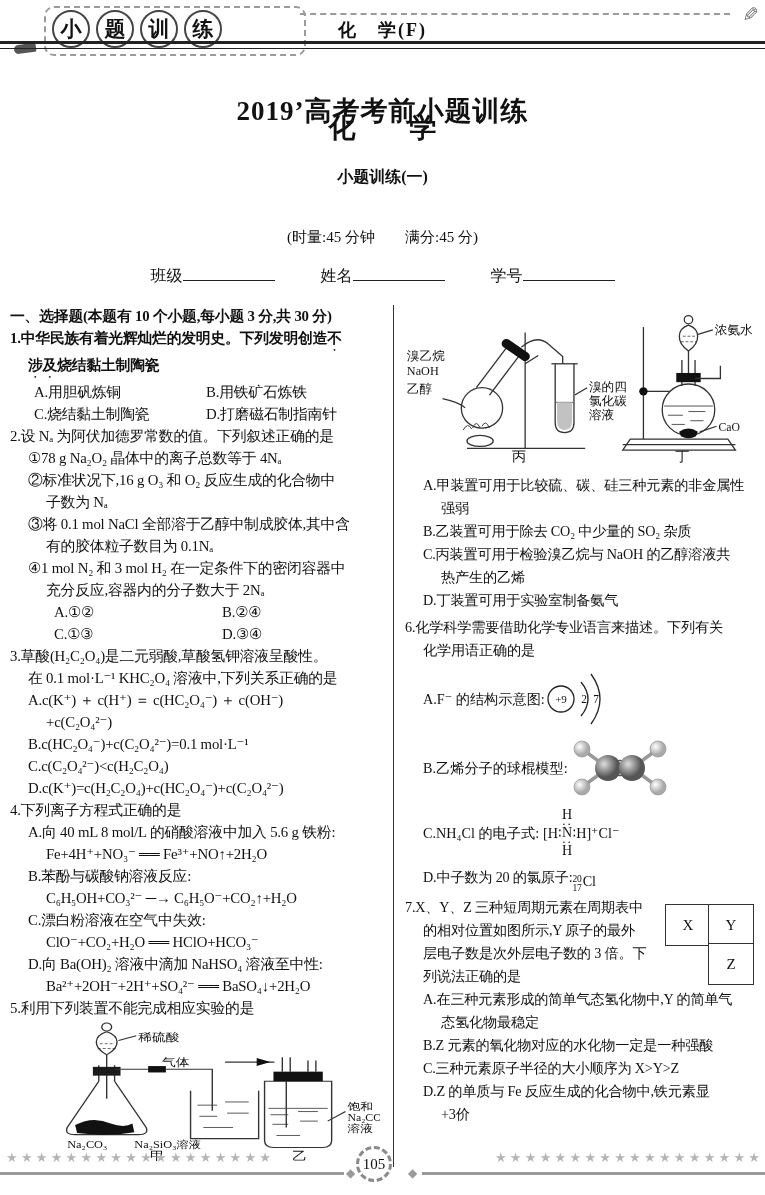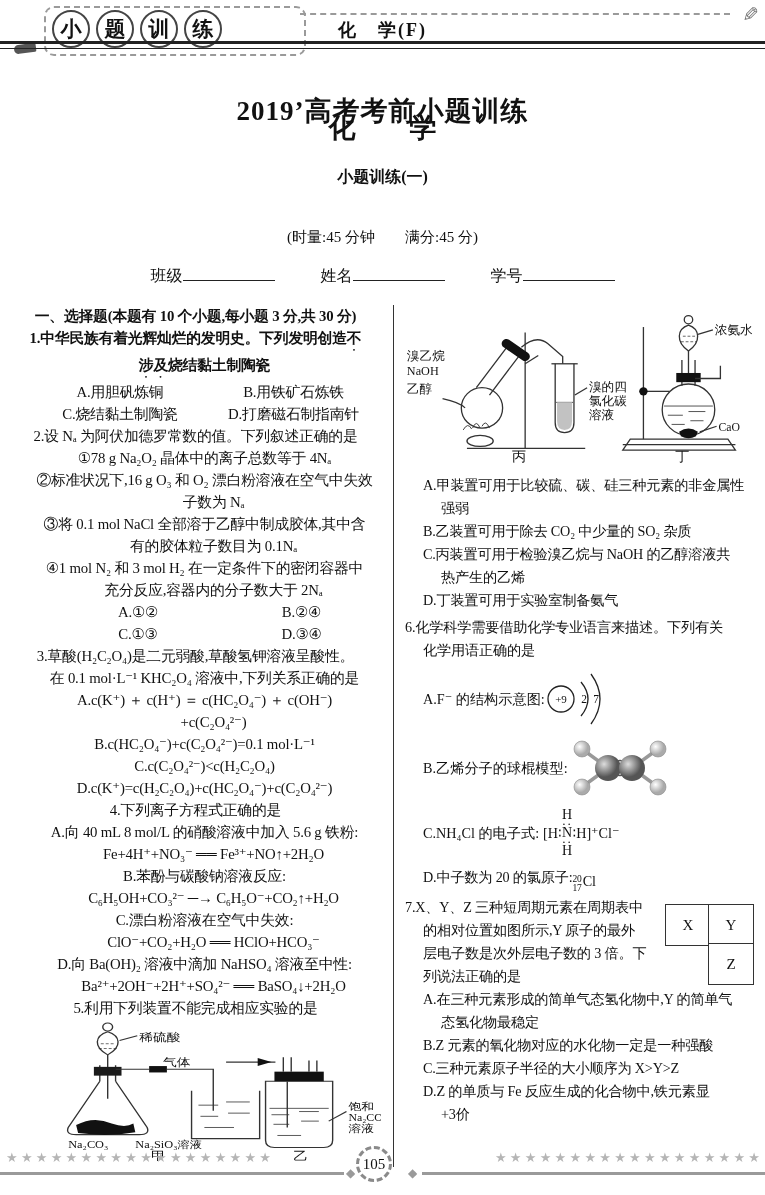--- a/index.html
+++ b/index.html
@@ -29,21 +29,21 @@
         font-size:27px;font-weight:bold;}
   .t-sub{position:absolute;left:0;right:0;top:167px;text-align:center;
         font-size:16px;font-weight:bold;}
   .t-info{position:absolute;left:0;right:0;top:228px;text-align:center;font-size:15px;}
   .fields{position:absolute;left:0;right:0;top:262px;display:flex;justify-content:center;
         gap:46px;font-size:16px;}
   .blank{display:inline-block;width:92px;border-bottom:1.5px solid #222;height:18px;}
 
   
   .body{position:absolute;left:10px;top:305px;width:747px;display:flex;}
-  .col-l{width:372px;padding-right:12px;border-right:1.2px solid #333;min-height:845px;text-align:center;}
+  .col-l{width:372px;padding-right:12px;border-right:1.2px solid #333;min-height:845px;}
   .col-r{flex:1;padding-left:11px;}
   .col-l{font-size:14.8px;line-height:22px;}
   .col-r{font-size:14.2px;line-height:23px;}
   .ln{white-space:nowrap;letter-spacing:-0.2px;}
   .bold{font-weight:bold;}
   .ind1{padding-left:18px;}
   .ind2{padding-left:36px;}
   .optgrid1{display:grid;grid-template-columns:172px auto;padding-left:24px;}
   .optgrid2{display:grid;grid-template-columns:168px auto;padding-left:44px;}
   .em{text-emphasis:filled dot #111;text-emphasis-position:under right;
@@ -122,21 +122,21 @@
           <span class="ln">A.用胆矾炼铜</span>
           <span class="ln">B.用铁矿石炼铁</span>
           <span class="ln">C.烧结黏土制陶瓷</span>
           <span class="ln">D.打磨磁石制指南针</span>
         </div>
       </div>
 
       <div>
         <div class="ln">2.设 Nₐ 为阿伏加德罗常数的值。下列叙述正确的是</div>
         <div class="ln ind1">①78 g Na₂O₂ 晶体中的离子总数等于 4Nₐ</div>
-        <div class="ln ind1">②标准状况下,16 g O₃ 和 O₂ 漂白粉溶液在空气中失效</div>
+        <div class="ln ind1">②标准状况下,16 g O₃ 和 O₂ 反应生成的化合物中</div>
         <div class="ln ind2">子数为 Nₐ</div>
         <div class="ln ind1">③将 0.1 mol NaCl 全部溶于乙醇中制成胶体,其中含</div>
         <div class="ln ind2">有的胶体粒子数目为 0.1Nₐ</div>
         <div class="ln ind1">④1 mol N₂ 和 3 mol H₂ 在一定条件下的密闭容器中</div>
         <div class="ln ind2">充分反应,容器内的分子数大于 2Nₐ</div>
         <div class="optgrid2">
           <span class="ln">A.①②</span>
           <span class="ln">B.②④</span>
           <span class="ln">C.①③</span>
           <span class="ln">D.③④</span>

